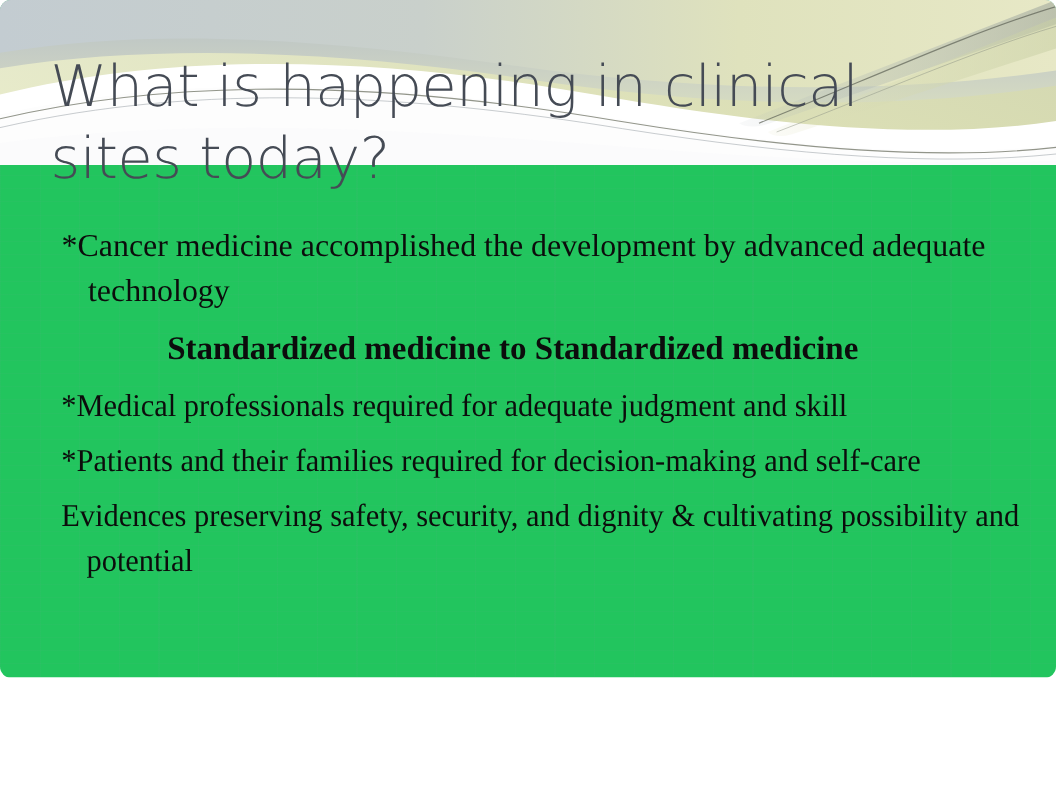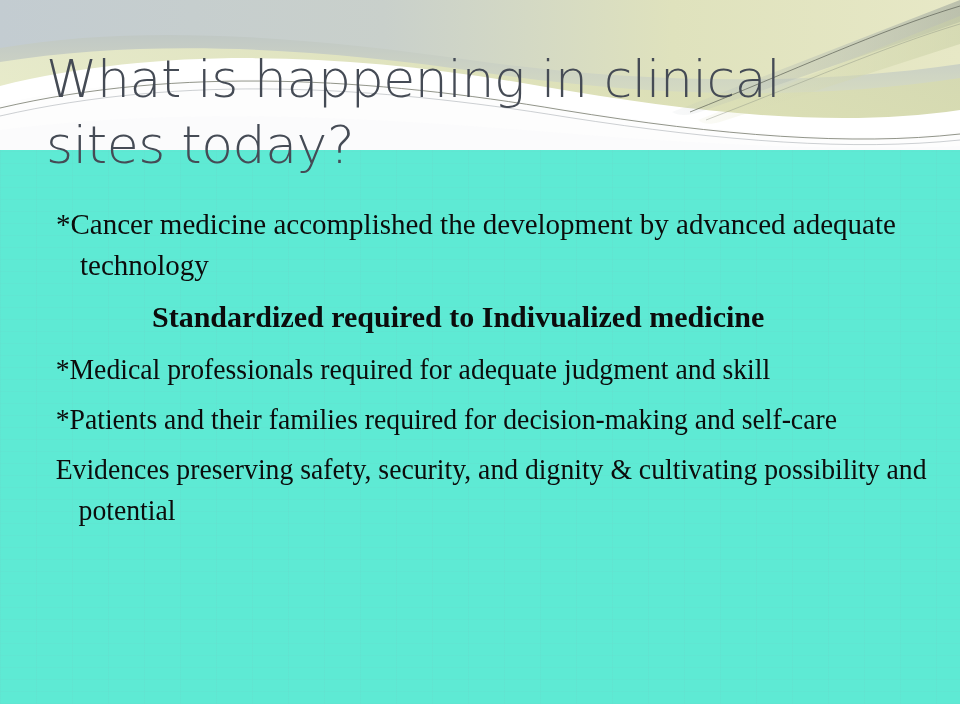--- a/index.html
+++ b/index.html
@@ -5,24 +5,25 @@
 <style>
   html, body {
     margin: 0;
     padding: 0;
     background: #ffffff;
   }
 
   #slide {
     position: relative;
     width: 960px;
-    height: 704px;
+    height: 616px;
     overflow: hidden;
-    background: #5eead4;
+    background: #22c55e;
     font-family: "Liberation Serif", "DejaVu Serif", serif;
+    border-radius: 10px;
   }
 
   
   #paper-texture {
     position: absolute;
     inset: 0;
     background-image:
       repeating-linear-gradient(0deg,
         rgba(140,150,165,0.045) 0px,
         rgba(140,150,165,0.045) 1px,
@@ -164,21 +165,21 @@
     </svg>
   </div>
 
   <div id="slide-title">What is happening in clinical sites today?</div>
 
   <div id="body-content">
 
     <p class="bullet-para">*Cancer medicine accomplished the development by advanced adequate technology</p>
 
     <div class="highlight-para">
-      <span>Standardized required to Indivualized medicine</span>
+      <span>Standardized medicine to Standardized medicine</span>
     </div>
 
     <p class="bullet-para condensed">*Medical professionals required for adequate judgment and skill</p>
 
     <p class="bullet-para condensed">*Patients and their families required for decision-making and self-care</p>
 
     <p class="bullet-para condensed">Evidences preserving safety, security, and dignity &amp; cultivating possibility and potential</p>
 
   </div>
 

